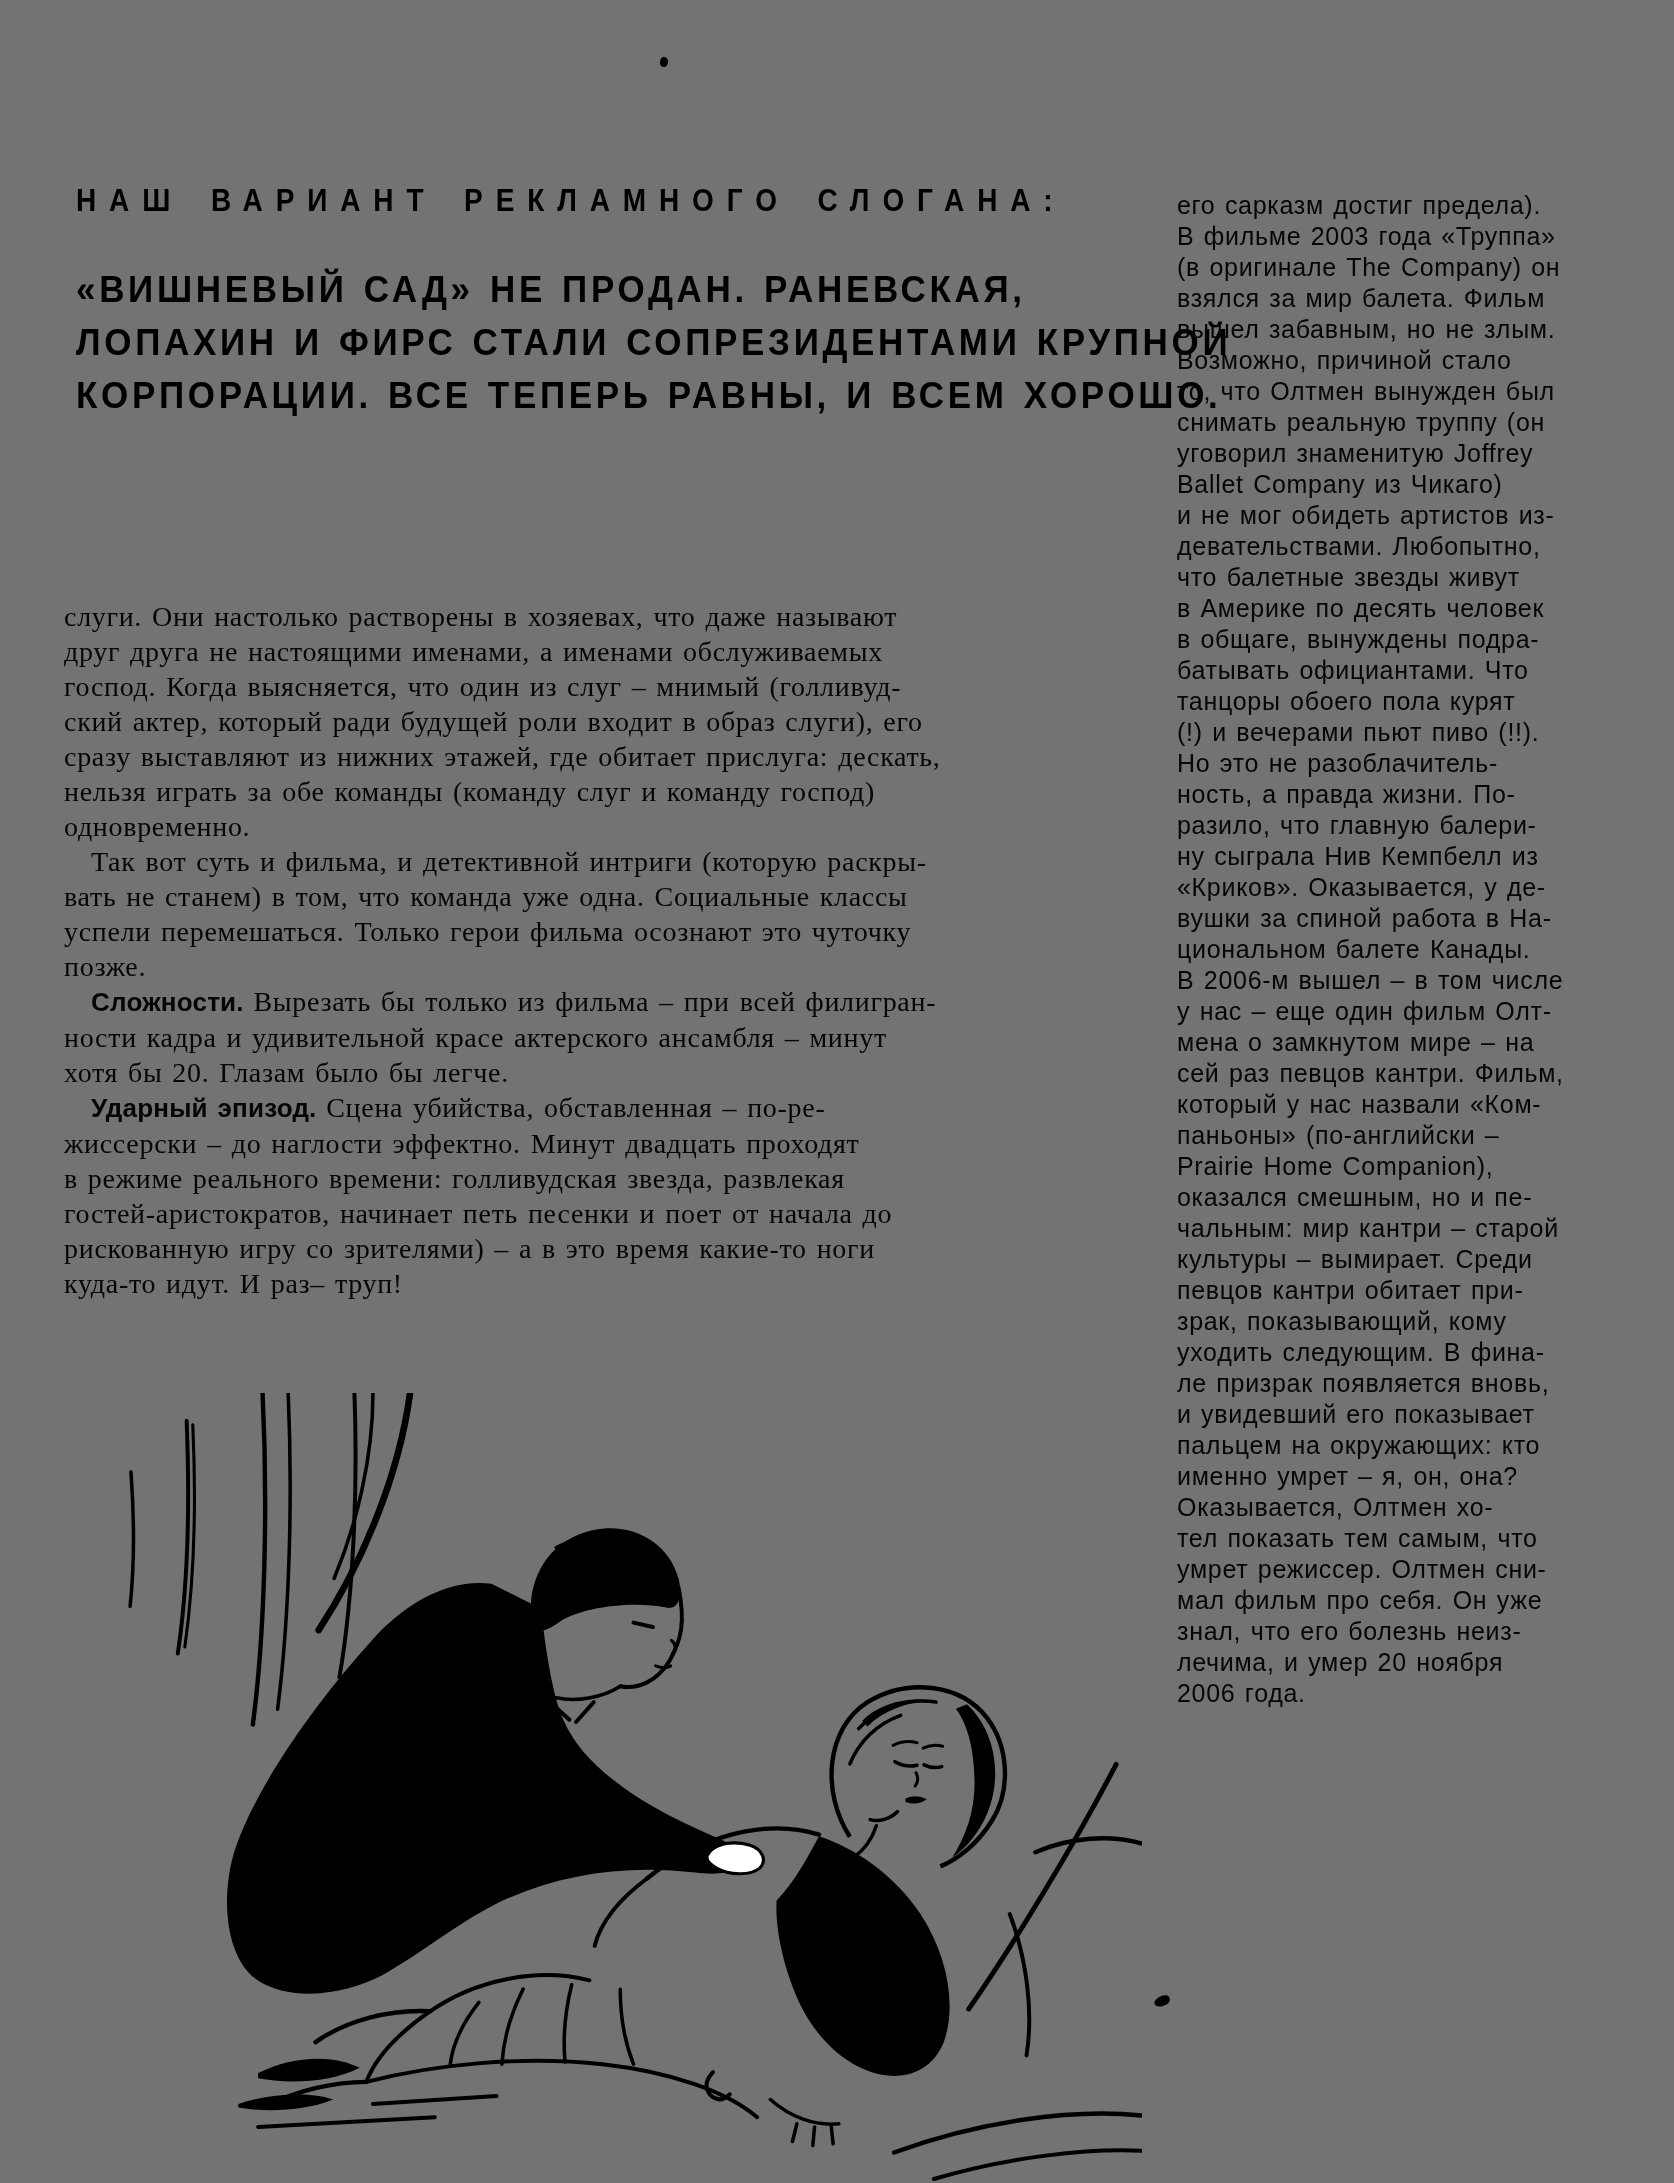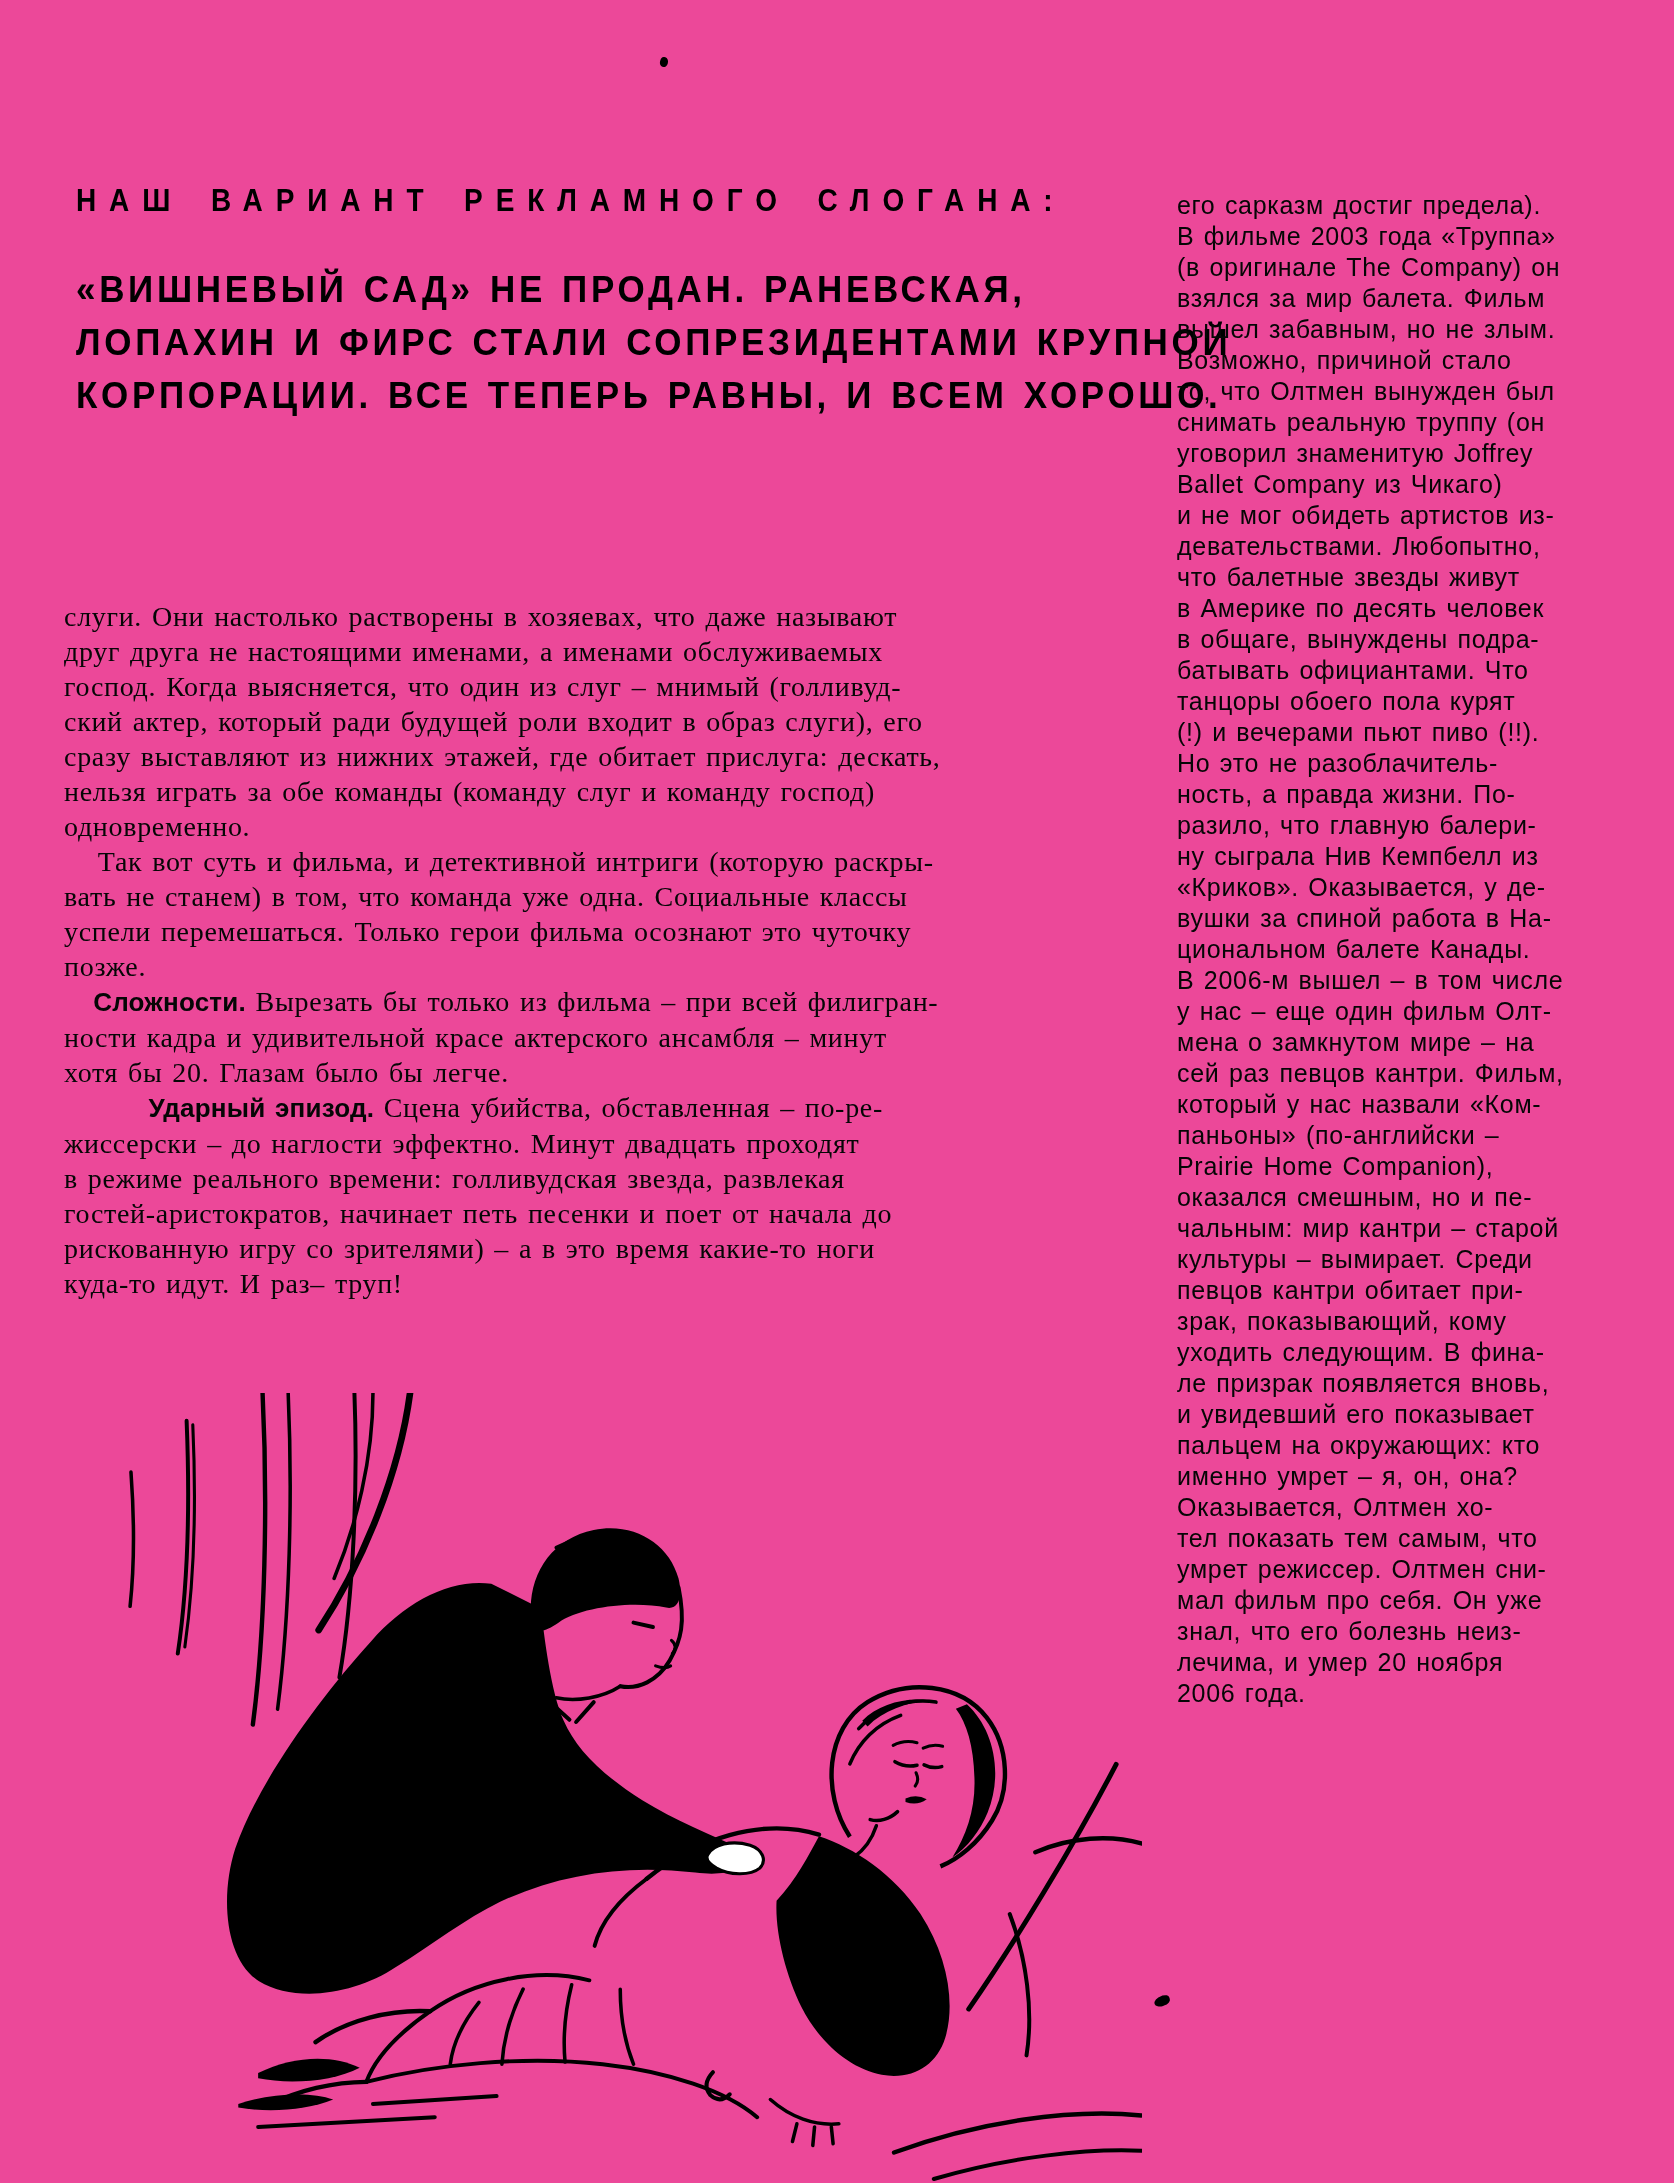--- a/index.html
+++ b/index.html
@@ -1,16 +1,16 @@
 <!DOCTYPE html>
 <html style="font-size:7px"><head>
 <meta charset="utf-8">
 <style>
   html,body{margin:0;padding:0;background:#ffffff;}
-  .page{position:relative;width:1675px;height:2183px;background:#ec4899;color:#0b0b0b;overflow:hidden;}
+  .page{position:relative;width:1675px;height:2183px;background:#737373;color:#0b0b0b;overflow:hidden;}
 
   .speck{position:absolute;background:#000;}
   .speck-top{left:660px;top:57px;width:7.5px;height:10.2px;border-radius:45% 55% 50% 50%;transform:rotate(14deg);}
   .speck-right{left:1154px;top:1996px;width:16px;height:9.7px;border-radius:60% 40% 50% 50%;transform:rotate(-18deg);}
 
   .kicker{
     position:absolute;left:76px;top:183px;
     font-family:"Liberation Sans",sans-serif;font-weight:700;font-size:28px;
     letter-spacing:0.46em;word-spacing:0.25em;white-space:nowrap;
     transform:scaleY(1.10);transform-origin:left top;color:#000;
@@ -22,21 +22,21 @@
     transform:scaleY(1.06);transform-origin:left top;
   }
   .slogan-line{white-space:nowrap;}
 
   .left-col{
     position:absolute;left:64px;top:599px;
     font-family:"Liberation Serif",serif;font-size:28px;line-height:35px;
     letter-spacing:0.7px;word-spacing:2.2px;color:#060606;
   }
   .bline{white-space:nowrap;}
-  .bline.indent{padding-left:27px;text-align:center;}
+  .bline.indent{padding-left:27px;}
   .lead{
     font-family:"Liberation Sans",sans-serif;font-weight:700;
     font-size:0.93em;letter-spacing:0.2px;
   }
 
   .right-col{
     position:absolute;left:1177px;top:190px;
     font-family:"Liberation Sans",sans-serif;font-size:25px;line-height:31px;
     letter-spacing:0.7px;word-spacing:1.8px;color:#060606;
   }

